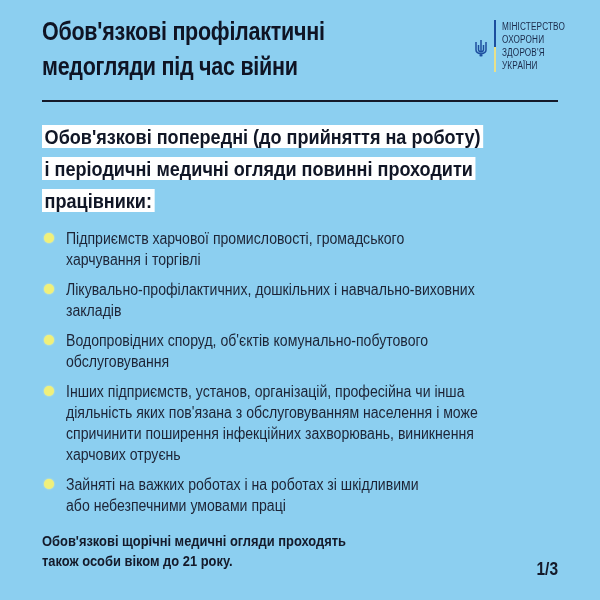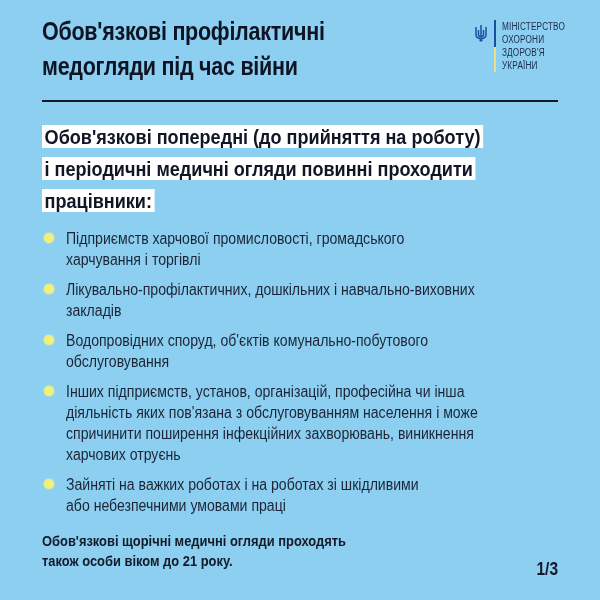--- a/index.html
+++ b/index.html
@@ -15,21 +15,21 @@
     font-family: "Liberation Sans", sans-serif;
     font-weight: bold; font-size: 25px; line-height: 35px;
     letter-spacing: -0.3px;
     transform: scaleX(0.86); transform-origin: left top;
     color: #0f1424;
     margin: 0;
   }
   .title span { display: block; }
   .logo {
     position: absolute; left: 474px; top: 20px;
-    display: flex; align-items: flex-start;
+    display: flex; align-items: center;
   }
   .trident { width: 14px; height: 18px; margin-top: 4px; }
   .logo-bar {
     width: 2px; height: 52px; margin: 0 6px 0 6px;
     background: linear-gradient(to bottom, #1c4e9e 0%, #1c4e9e 52%, #e8e08a 52%, #e8e08a 100%);
   }
   .logo-text {
     font-size: 10px; line-height: 13px; font-weight: normal;
     color: #1a2a4a; text-transform: uppercase;
     transform: scaleX(0.82); transform-origin: left top;

